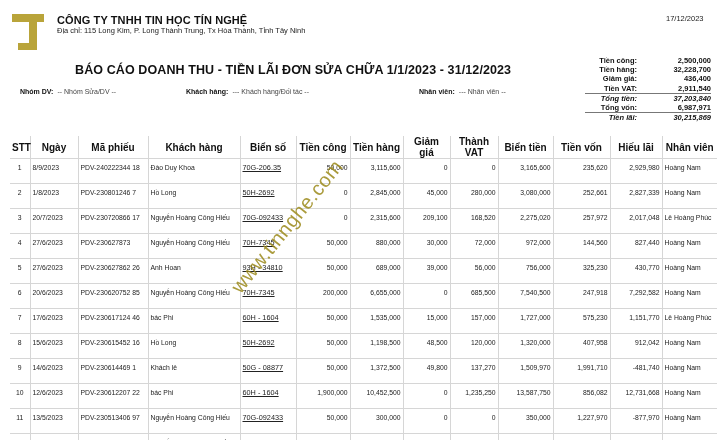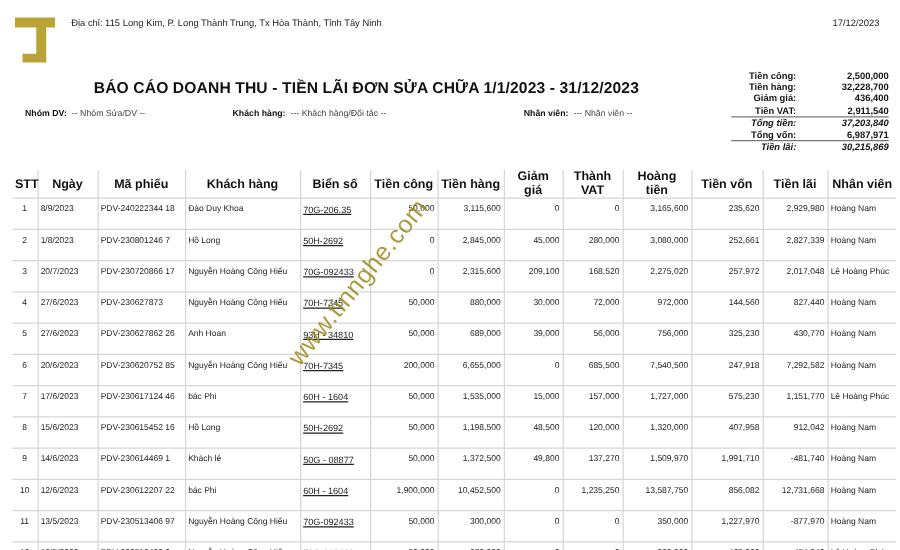--- a/index.html
+++ b/index.html
@@ -32,20 +32,21 @@
 </head>
 <body>
 
 <div class="logo">
   <svg width="36" height="44" viewBox="0 0 36 44">
     <path d="M2 4 H34 V12 H27 V40 H8 V33 H19 V12 H2 Z" fill="#b9a43a"></path>
   </svg>
 </div>
 
 <div class="company">
+  <div class="name">CÔNG TY TNHH TIN HỌC TÍN NGHỆ</div>
   <div class="addr">Địa chỉ: 115 Long Kim, P. Long Thành Trung, Tx Hòa Thành, Tỉnh Tây Ninh</div>
 </div>
 
 <div class="report-date">17/12/2023</div>
 
 <div class="title">BÁO CÁO DOANH THU - TIỀN LÃI ĐƠN SỬA CHỮA 1/1/2023 - 31/12/2023</div>
 
 <div class="filters">
   <div class="filter" style="left:0;">
     <b>Nhóm DV:</b><span class="val">-- Nhóm Sửa/DV --</span>
@@ -109,23 +110,23 @@
     <tr id="hdr">
         <th>STT</th>
         <th>Ngày</th>
         <th>Mã phiếu</th>
         <th>Khách hàng</th>
         <th>Biển số</th>
         <th>Tiền công</th>
         <th>Tiền hàng</th>
         <th>Giảm giá</th>
         <th>Thành VAT</th>
-        <th>Hoàng tiền</th>
+        <th>Biển tiền</th>
         <th>Tiền vốn</th>
-        <th>Tiền lãi</th>
+        <th>Hiếu lãi</th>
         <th>Nhân viên</th>
       </tr>
   </thead>
   <tbody id="tbody">
       <tr>
         <td class="c">1</td>
         <td>8/9/2023</td>
         <td>PDV-240222344 18</td>
         <td>Đào Duy Khoa</td>
         <td class="plate">70G-206.35</td>

